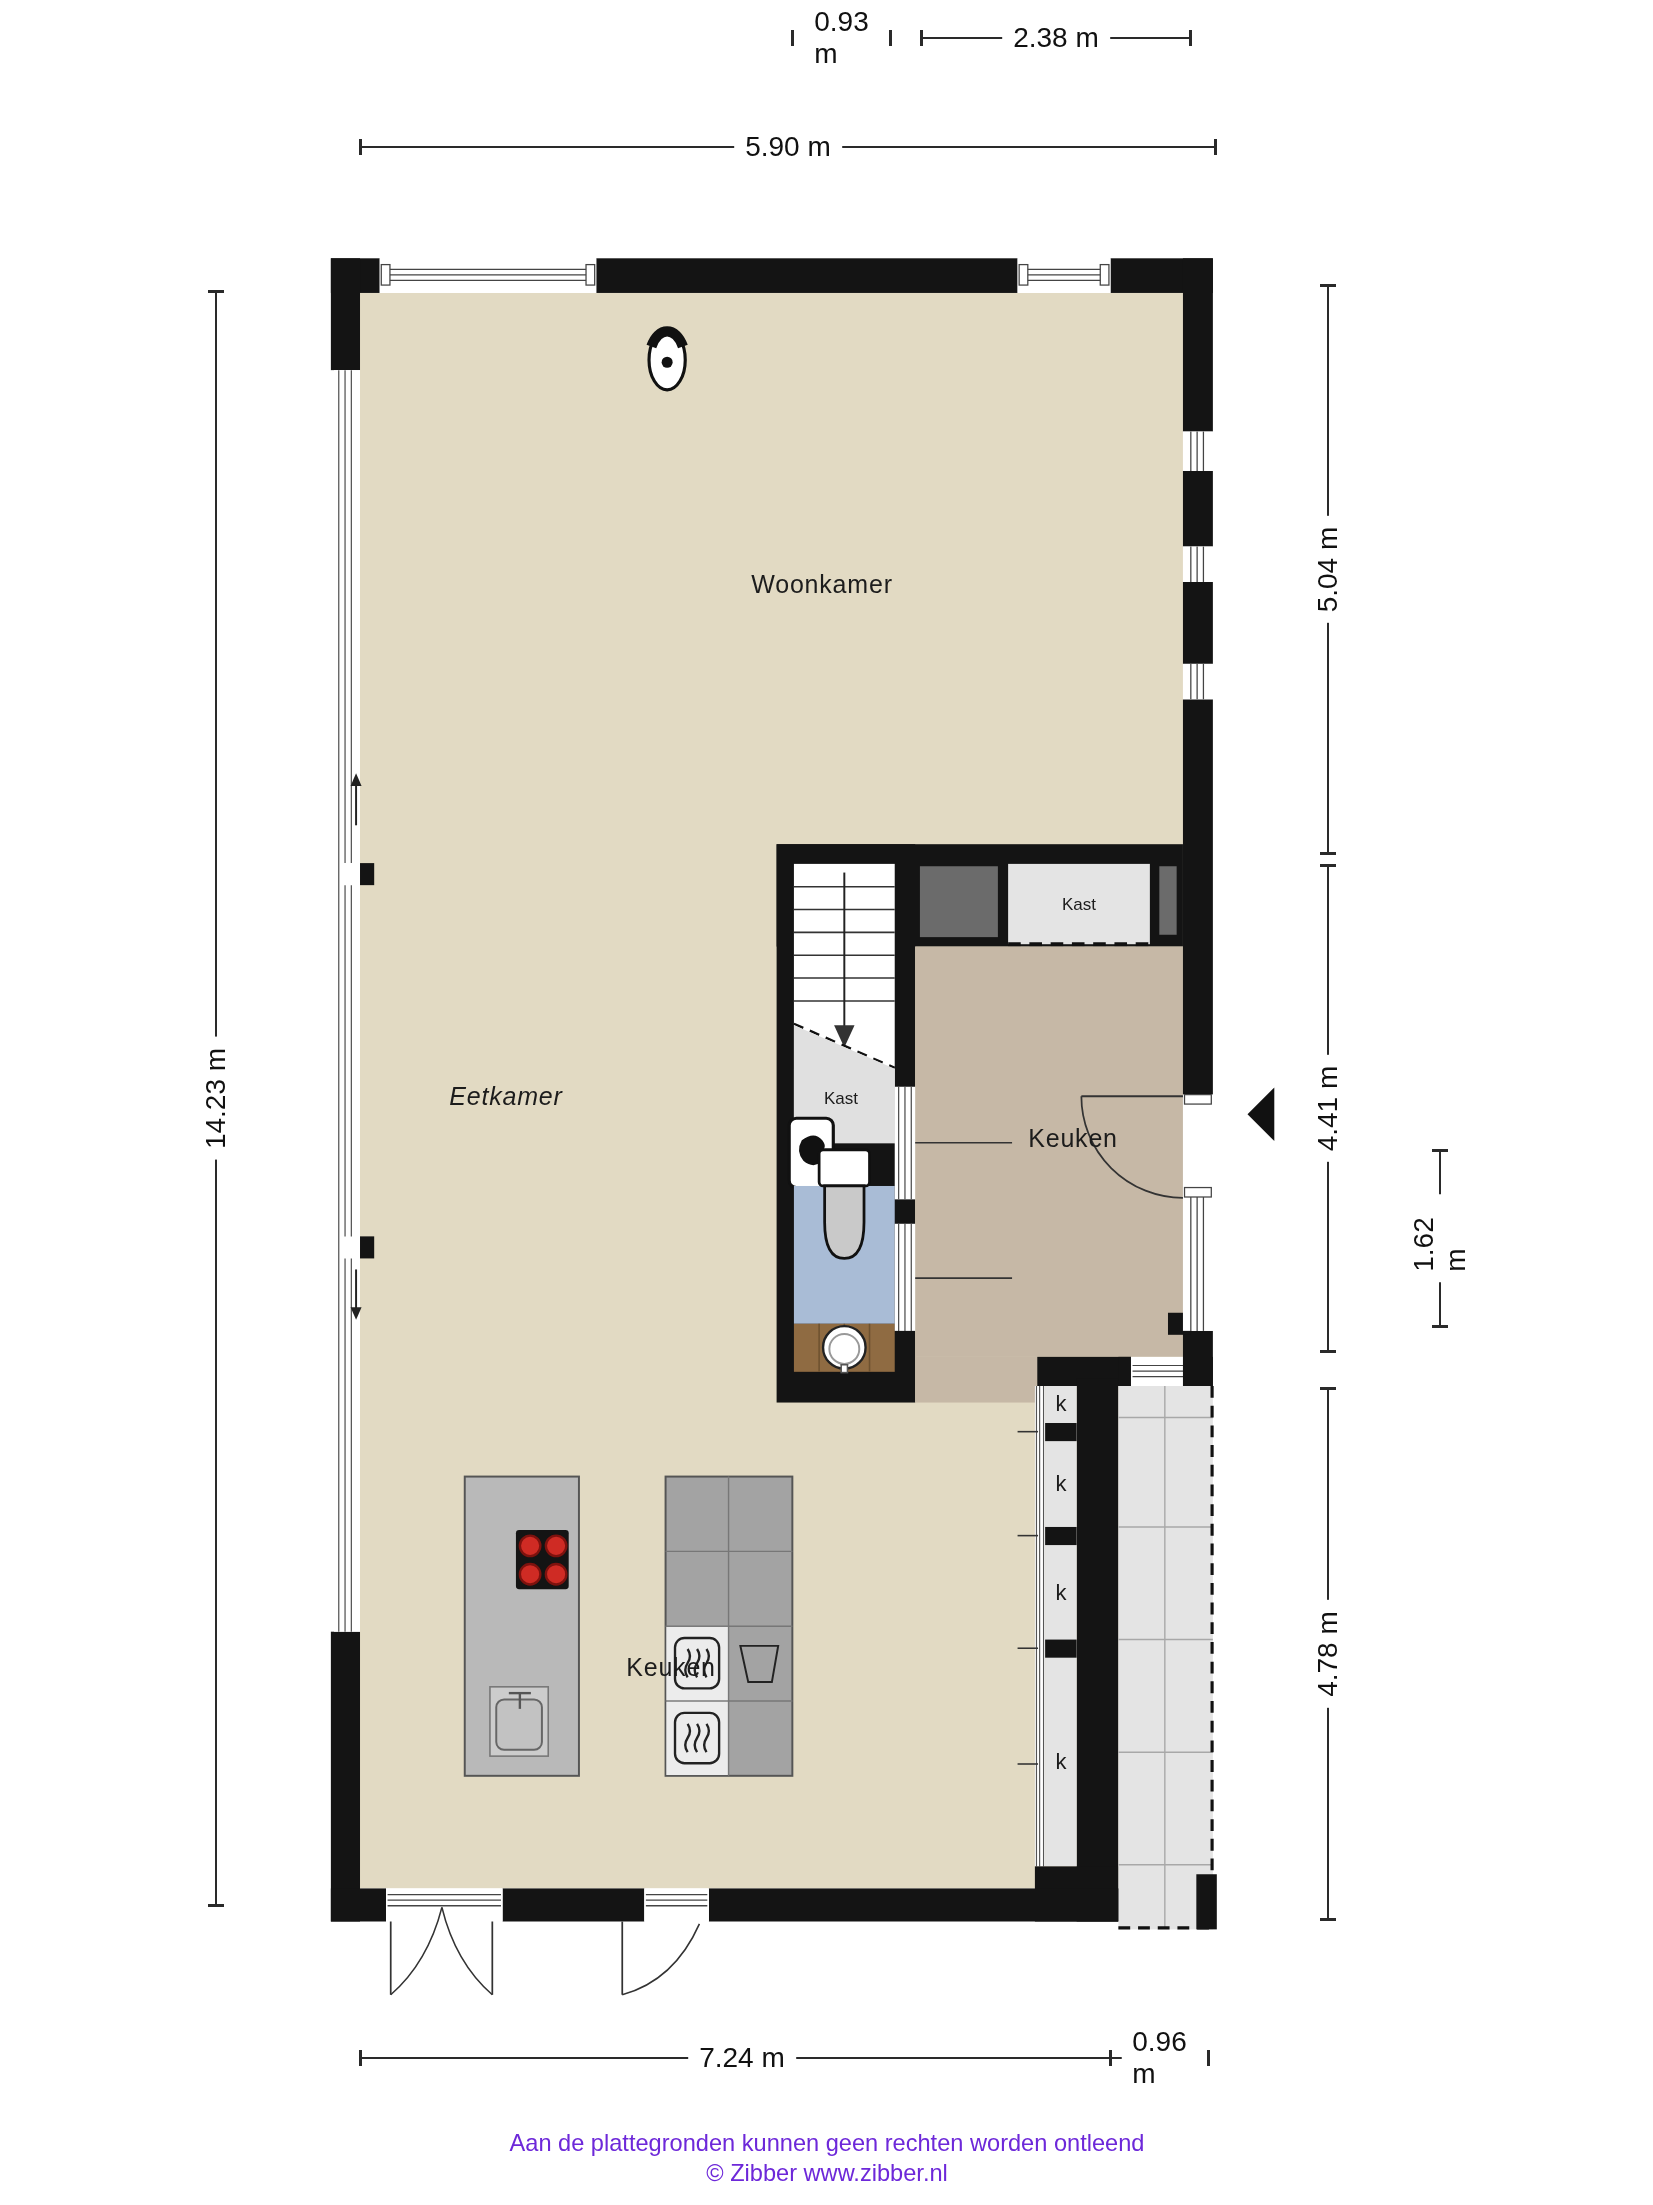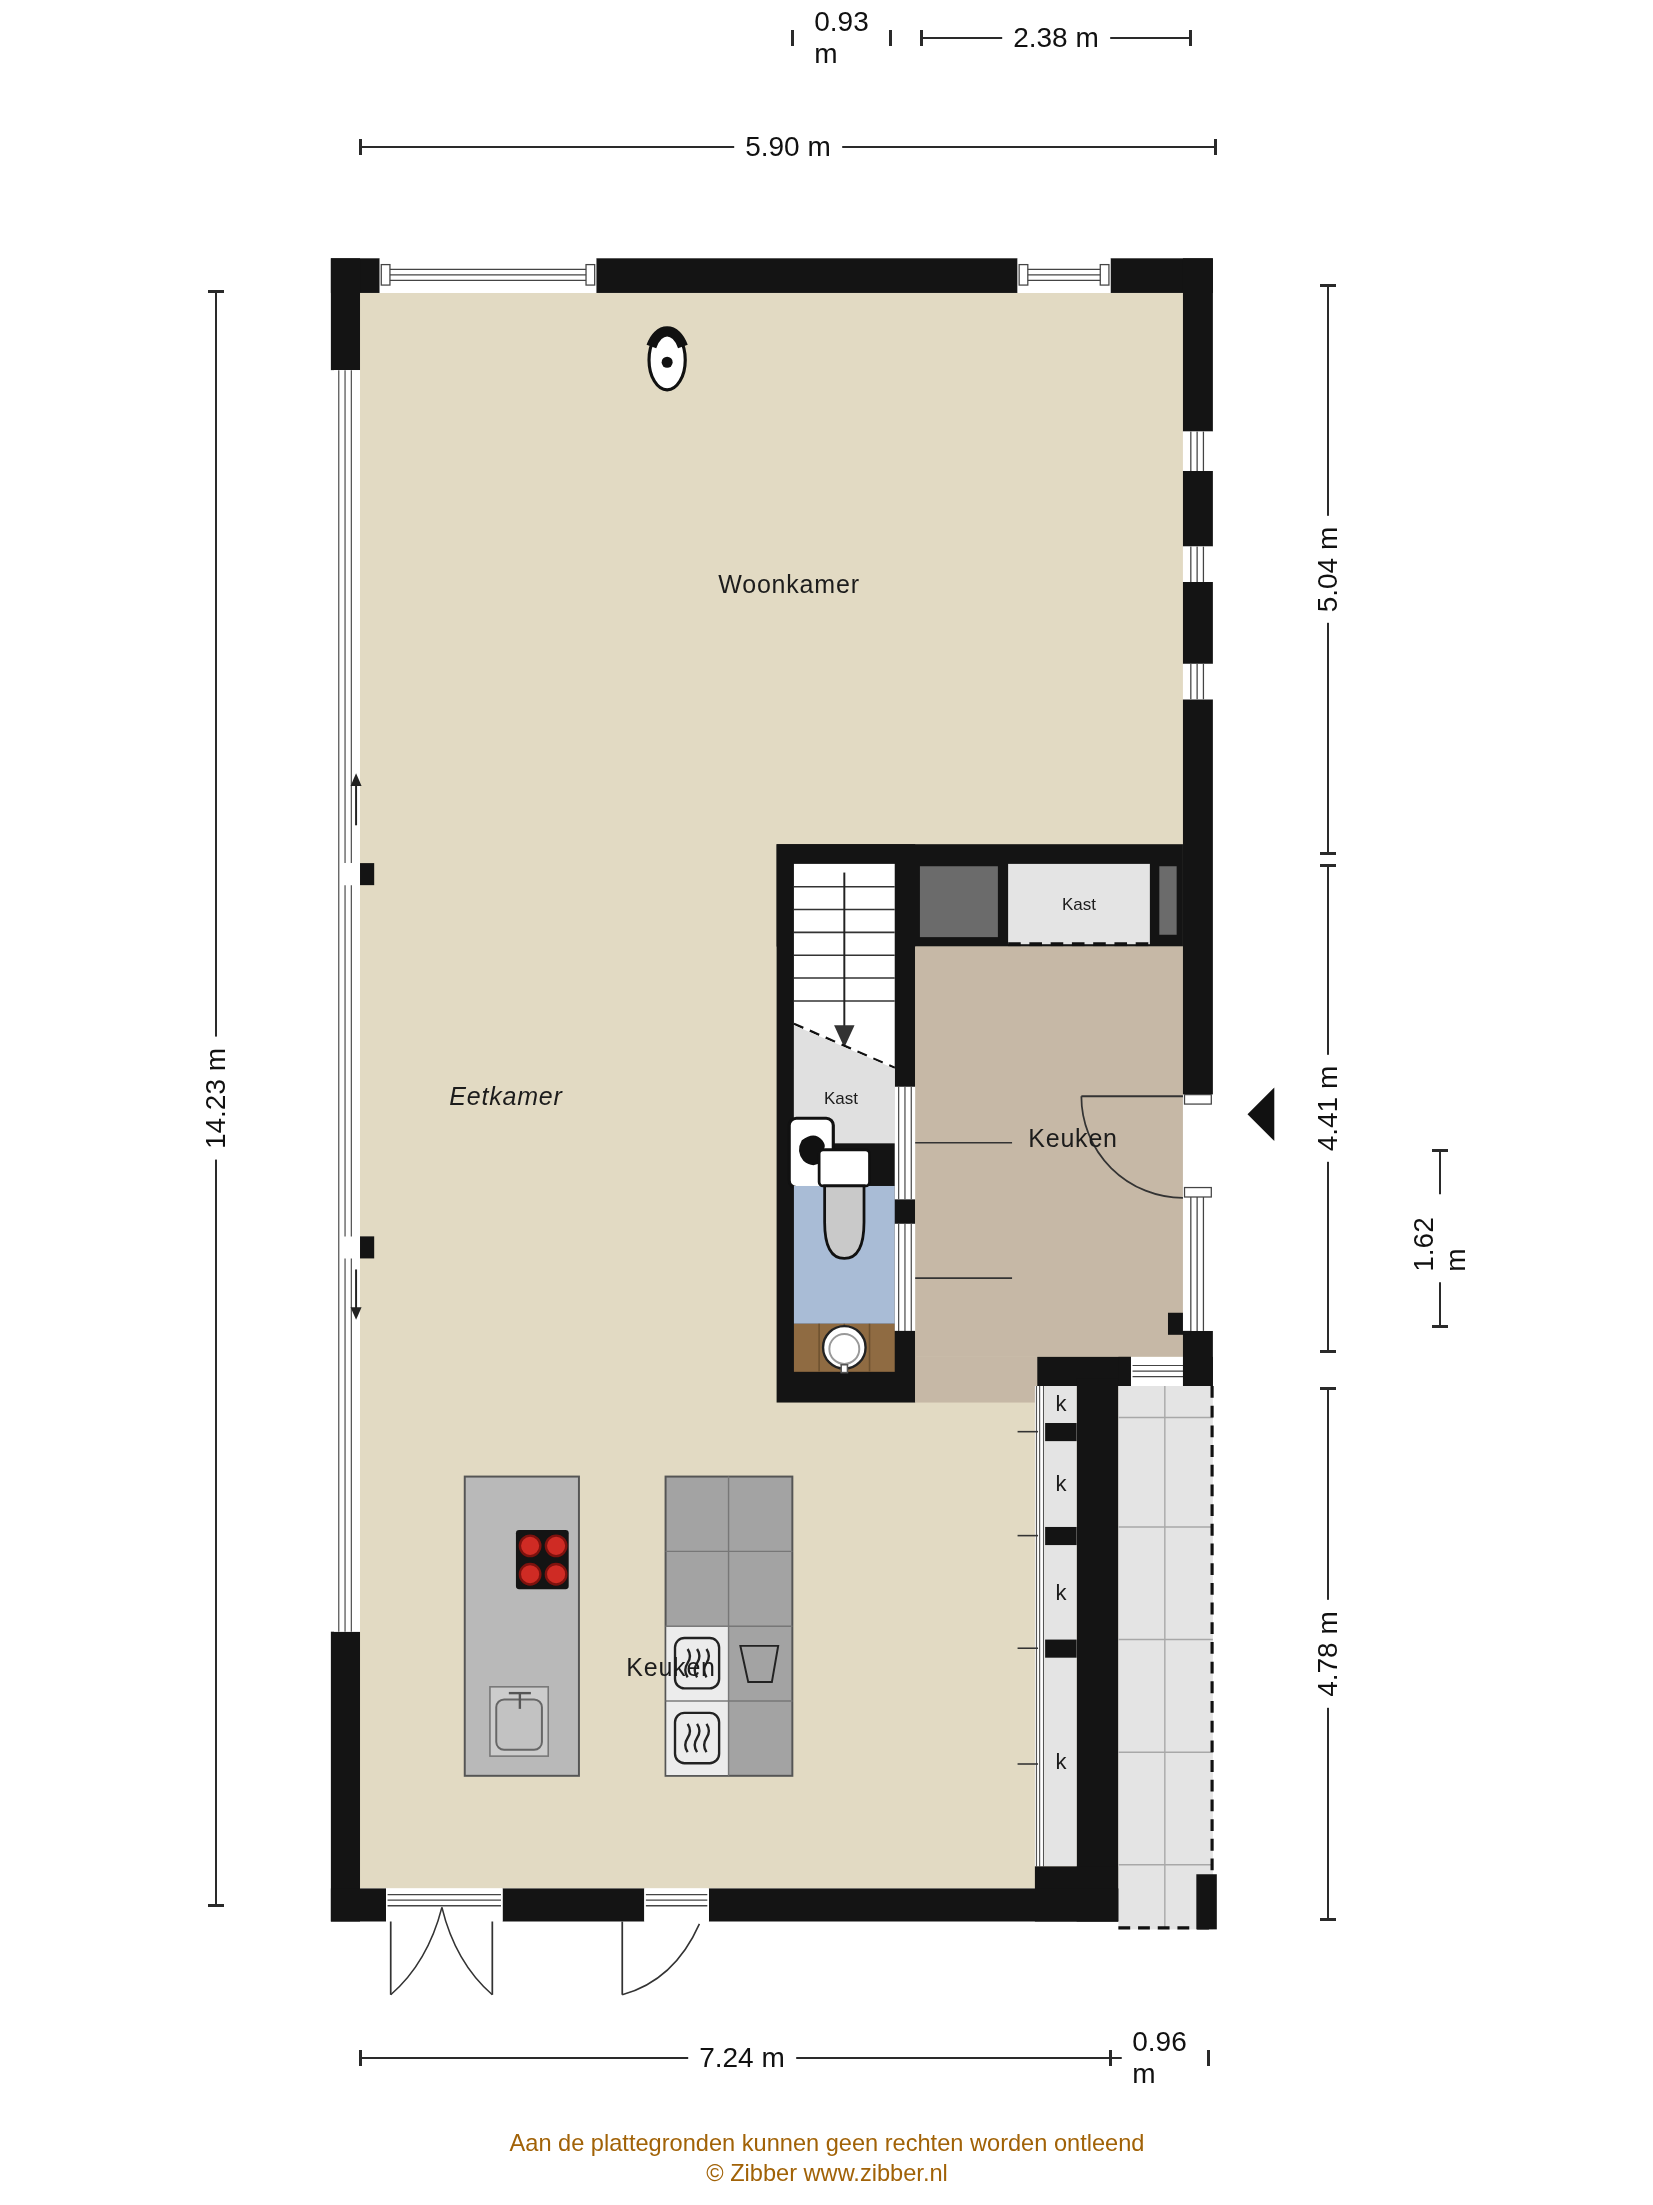--- a/index.html
+++ b/index.html
@@ -10,21 +10,21 @@
   .closet-label{font-size:17px;}
   .k-label{font-size:22px;}
   
   .dim{position:absolute;height:0;}
   .dim .line{position:absolute;left:0;top:-0.8px;width:100%;height:1.6px;background:#2a2a2a;}
   .dim .tick{position:absolute;top:-7.9px;width:2.4px;height:15.8px;background:#2a2a2a;}
   .dim .tick.start{left:-0.8px;}
   .dim .tick.end{right:-0.8px;}
   .dim .dim-label{position:absolute;left:50%;top:0;transform:translate(-50%,-50%);background:#fff;padding:0 11px;font-size:28px;color:#111;}
   .dim.vertical{transform:rotate(-90deg);transform-origin:0 0;}
-  .footer-text{position:absolute;width:100%;text-align:center;font-size:23.6px;color:#a16207;}
+  .footer-text{position:absolute;width:100%;text-align:center;font-size:23.6px;color:#6d28d9;}
 </style>
 </head>
 <body>
 
 <svg id="plan-svg" width="1654" height="2205" viewBox="0 0 2100 2800">
 
   <g>
     <rect x="457" y="372" width="1045" height="2026" fill="#E2DAC3"></rect>
 
     <rect x="986" y="1072" width="516" height="130" fill="#141414"></rect>
@@ -287,21 +287,21 @@
 
     <polygon points="1584,1415 1618,1381 1618,1449" fill="#111"></polygon>
 
     <line x1="452" y1="1048" x2="452" y2="994" stroke="#222" stroke-width="2.5"></line>
     <polygon points="452,982 445,998 459,998" fill="#222"></polygon>
     <line x1="452" y1="1612" x2="452" y2="1664" stroke="#222" stroke-width="2.5"></line>
     <polygon points="452,1676 445,1660 459,1660" fill="#222"></polygon>
   </g>
 </svg>
 
-<div class="label room-label" style="left:789px;top:584px;">Woonkamer</div>
+<div class="label room-label" style="left:822px;top:584px;">Woonkamer</div>
 <div class="label room-label" style="left:506px;top:1096px;font-style:italic;">Eetkamer</div>
 <div class="label room-label" style="left:671px;top:1667px;">Keuken</div>
 <div class="label room-label" style="left:1073px;top:1138px;">Keuken</div>
 <div class="label closet-label" style="left:1079px;top:905px;">Kast</div>
 <div class="label closet-label" style="left:841px;top:1099px;">Kast</div>
 <div class="label k-label" style="left:1061px;top:1404px;">k</div>
 <div class="label k-label" style="left:1061px;top:1484px;">k</div>
 <div class="label k-label" style="left:1061px;top:1593px;">k</div>
 <div class="label k-label" style="left:1061px;top:1762px;">k</div>
 

